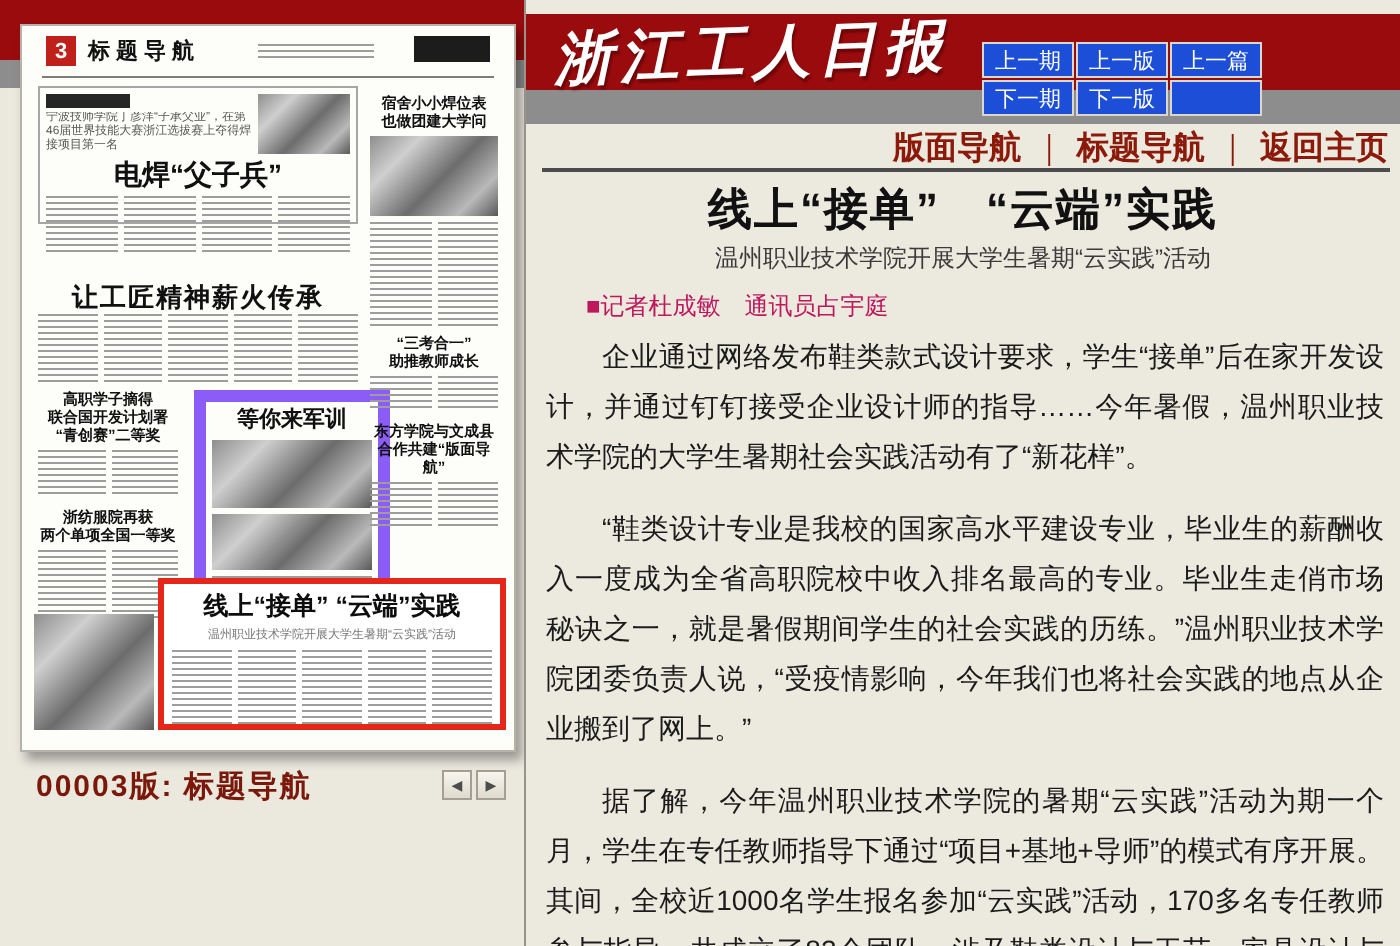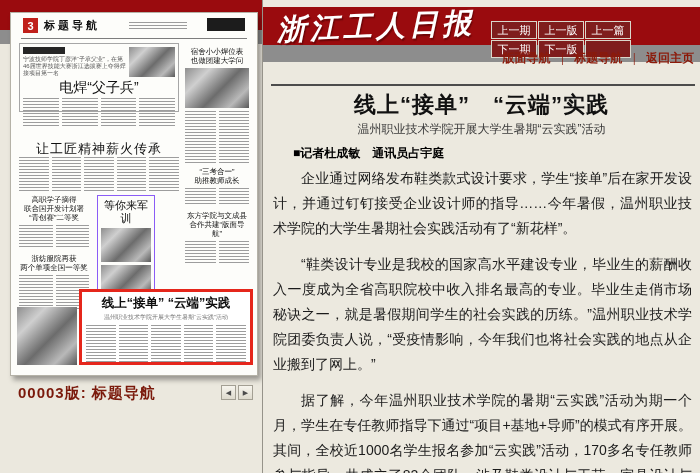--- a/index.html
+++ b/index.html
@@ -18,37 +18,37 @@
   .fcols{display:flex;gap:3px}
   .fcols i{flex:1;display:block;height:100%}
   .photo{background:linear-gradient(135deg,#8e8e8e 0%,#cfcfcf 25%,#6c6c6c 55%,#b9b9b9 80%,#585858 100%)}
   .mh{position:absolute;left:12px;top:5px;display:flex;align-items:center}
   .badge{width:15px;height:15px;background:#c0201a;color:#fff;font-size:11px;font-weight:bold;
          display:flex;align-items:center;justify-content:center}
   .sect{margin-left:6px;font-size:11px;font-weight:bold;letter-spacing:3px;color:#111}
   .mh-meta{position:absolute;left:118px;top:9px;width:58px;height:7px}
   .mh-logo{position:absolute;left:196px;top:5px;width:38px;height:13px;background:#1c1c1c}
   .mh-rule{position:absolute;left:10px;top:25px;right:10px;border-top:1px solid #7d7d7d}
-  .mini-h{font-weight:normal;color:#101010;text-align:center;line-height:1.2;white-space:pre-line}
+  .mini-h{font-weight:bold;color:#101010;text-align:center;line-height:1.2;white-space:pre-line}
   .box1{position:absolute;left:8px;top:30px;width:160px;height:69px;border:1px solid #a6a6a6;padding:3px}
   .box1-top{display:flex;gap:3px}
   .box1-left{flex:1}
   .tag{width:42px;height:7px;background:#262626;margin-bottom:2px}
   .kicker{font-size:6px;line-height:7px;color:#555;max-height:21px;overflow:hidden}
   .box1 .photo1{width:46px;height:30px}
   .h1m{font-size:14px;margin:2px 0}
   .box1 .fcols{height:28px}
   .h3wrap{position:absolute;left:8px;top:128px;width:160px}
   .h3m{font-size:13px;letter-spacing:1px}
   .cols3{position:absolute;left:8px;top:144px;width:160px;height:34px}
   .leftcol{position:absolute;left:8px;top:182px;width:70px}
   .h-small{font-size:7.5px}
   .leftcol .fc1{height:24px;margin:3px 0 5px}
   .leftcol .fc2{height:36px;margin-top:3px}
-  .midbox{position:absolute;left:86px;top:182px;width:58px;border:1px solid #8b5cf6;padding:3px}
+  .midbox{position:absolute;left:86px;top:182px;width:98px;border:6px solid #8b5cf6;padding:3px}
   .h5m{font-size:11px}
   .midbox .photoA{width:100%;height:34px;margin:3px 0}
   .midbox .photoB2{width:100%;height:28px}
   .midbox .fcap{height:8px;margin-top:3px}
   .rightcol{position:absolute;left:174px;top:30px;width:64px}
   .rightcol .photoC{width:100%;height:40px;margin:3px 0}
   .rightcol .fr1{height:52px}
   .rightcol .fr2{height:18px;margin:3px 0 5px}
   .rightcol .fr3{height:22px;margin-top:3px}
   .rightcol .h-small{margin-top:4px}
@@ -65,30 +65,30 @@
 
   
   .right{position:absolute;left:262px;top:0;width:438px;height:473px;background:#ece9df;border-left:1px solid #96938a}
   .band-red{position:absolute;left:0;top:7px;right:0;height:38px;background:#9a0b0e}
   .band-gray{position:absolute;left:0;top:45px;right:0;height:17px;background:#8d8d8d}
   .masthead{position:absolute;left:14px;top:7px;color:#fff;font-size:29px;font-weight:bold;font-style:italic;
         font-family:"DejaVu Serif",serif;letter-spacing:4px;transform:rotate(-2deg);
         text-shadow:1px 2px 1px rgba(60,0,0,.45);cursor:pointer}
   .navbtns{position:absolute;left:228px;top:21px;display:grid;grid-template-columns:repeat(3,46px);
         grid-auto-rows:18px;gap:1px}
-  .navbtn{background:#7f1d1d;border:1px solid #dad8cc;color:#fff;font-size:11px;display:flex;
+  .navbtn{background:#1d4ed8;border:1px solid #dad8cc;color:#fff;font-size:11px;display:flex;
         align-items:center;justify-content:center;cursor:pointer;padding:0;font-family:inherit}
-  .navlinks{position:absolute;top:50px;right:6px;font-size:12px;font-weight:bold;color:#8c1a0a;white-space:nowrap}
+  .navlinks{position:absolute;top:64px;right:6px;font-size:16px;font-weight:bold;color:#8c1a0a;white-space:nowrap}
   .navlinks a{color:#8c1a0a;text-decoration:none;cursor:pointer}
   .navlinks .sep{margin:0 6px;font-weight:normal}
   .rule{position:absolute;top:84px;left:8px;right:5px;border-top:2px solid #4c4c4c}
   .a-title{position:absolute;top:90px;left:0;right:0;text-align:center;font-size:22px;font-weight:bold;
         color:#111;letter-spacing:1px}
   .a-sub{position:absolute;top:121px;left:0;right:0;text-align:center;font-size:12px;color:#3b3b3b}
-  .a-byline{position:absolute;top:145px;left:30px;font-size:12px;font-weight:bold;color:#000000}
+  .a-byline{position:absolute;top:145px;left:30px;font-size:12px;font-weight:normal;color:#be185d}
   .a-body{position:absolute;top:166px;left:10px;right:8px}
   .a-body p{font-size:14px;line-height:25px;text-indent:2em;text-align:justify;color:#1b1b1b;margin-bottom:11px}
 </style>
 </head>
 <body>
 
 <div class="app">
 
   <div class="left">
     <div class="left-red"></div>

